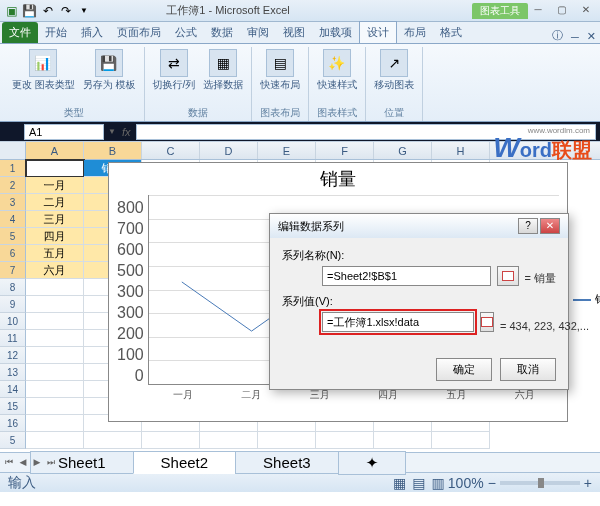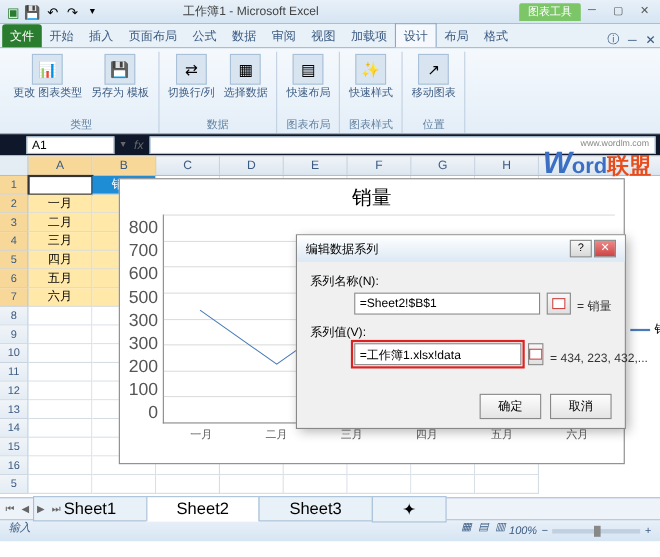--- a/index.html
+++ b/index.html
@@ -70,21 +70,21 @@
 .ref-btn { width: 22px; height: 20px; border: 1px solid #888; background: linear-gradient(#f8f8f8,#e0e0e0); display: flex; align-items: center; justify-content: center; }
 .ref-icon { width: 12px; height: 10px; background: #fff; border: 1px solid #c44; position: relative; }
 .dlg-preview { font-size: 11px; color: #333; white-space: nowrap; }
 .dlg-buttons { display: flex; justify-content: flex-end; gap: 8px; padding: 8px 12px; }
 .dlg-btn { padding: 3px 16px; border: 1px solid #888; background: linear-gradient(#fdfdfd,#e4e4e4); font-size: 11px; cursor: pointer; }
 .sheet-tabs { height: 20px; display: flex; align-items: center; background: #edf3f9; border-top: 1px solid #a8c0d8; padding-left: 30px; }
 .nav-arrows { display: flex; gap: 0; position: absolute; left: 2px; }
 .nav-arrow { width: 14px; text-align: center; font-size: 9px; color: #666; }
 .sheet-tab { padding: 2px 27px; border: 1px solid #a8c0d8; background: #e8f0f8; font-size: 15px; margin-right: -1px; }
 .sheet-tab.active { background: #fff; border-bottom-color: #fff; }
-.statusbar { height: 20px; background: linear-gradient(#e8f0f8,#d6e5f3); display: flex; padding: 0 8px; font-size: 10px; color: #3b5b82; border-top: 1px solid #a8c0d8; font-style: italic; }
+.statusbar { height: 20px; background: linear-gradient(#e8f0f8,#d6e5f3); display: flex; align-items: center; padding: 0 8px; font-size: 14px; color: #3b5b82; border-top: 1px solid #a8c0d8; }
 .status-left { flex: 1; }
 .zoom { display: flex; align-items: center; gap: 4px; }
 .zoom-slider { width: 80px; height: 4px; background: #c0d0e0; position: relative; }
 .zoom-thumb { position: absolute; left: 38px; top: -3px; width: 6px; height: 10px; background: #888; }
 </style>
 </head>
 <body>
 
 <div class="titlebar">
   <div class="qat">

